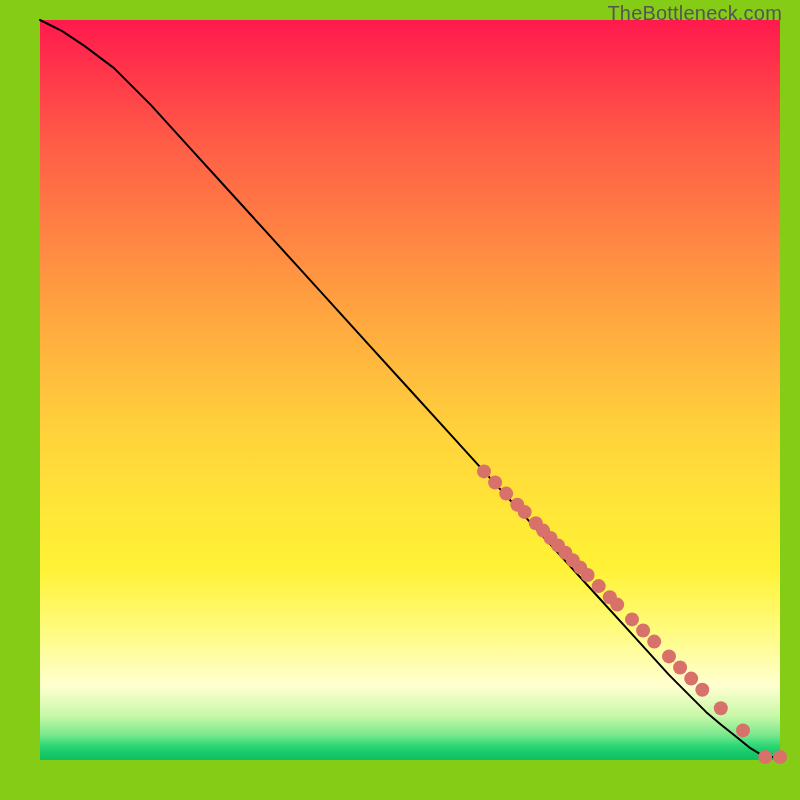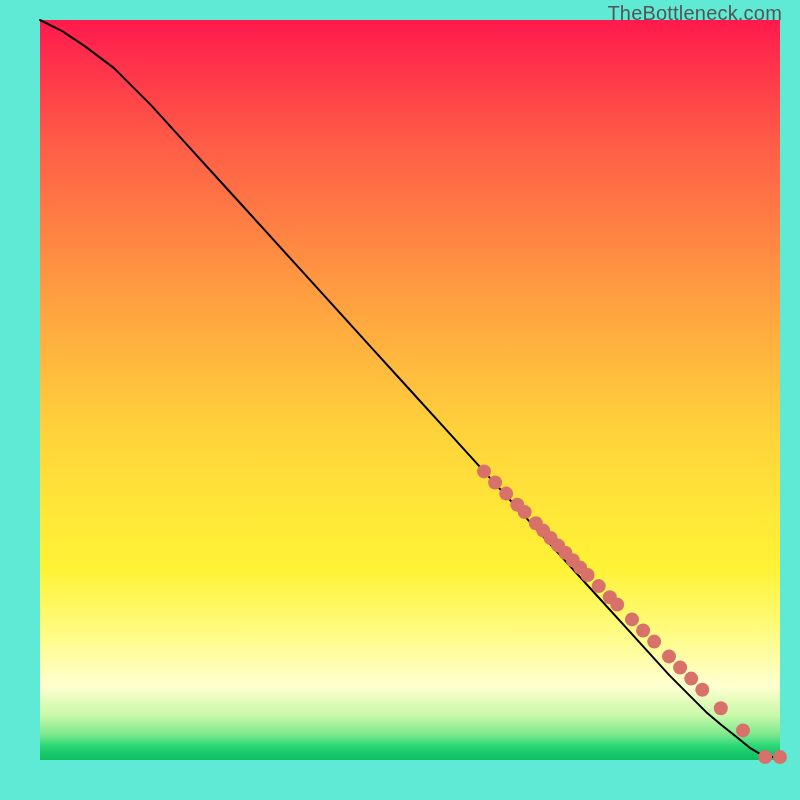--- a/index.html
+++ b/index.html
@@ -8,21 +8,21 @@
     width: 800px;
     height: 800px;
     overflow: hidden;
     background: #000;
     font-family: Arial, Helvetica, sans-serif;
   }
   .frame {
     position: relative;
     width: 800px;
     height: 800px;
-    background: #5eead4;
+    background: #84cc16;
   }
   .plot-area {
     position: absolute;
     left: 40px;
     top: 20px;
     width: 740px;
     height: 740px;
     
     background: linear-gradient(to bottom,
       #ff1a4d 0%,

